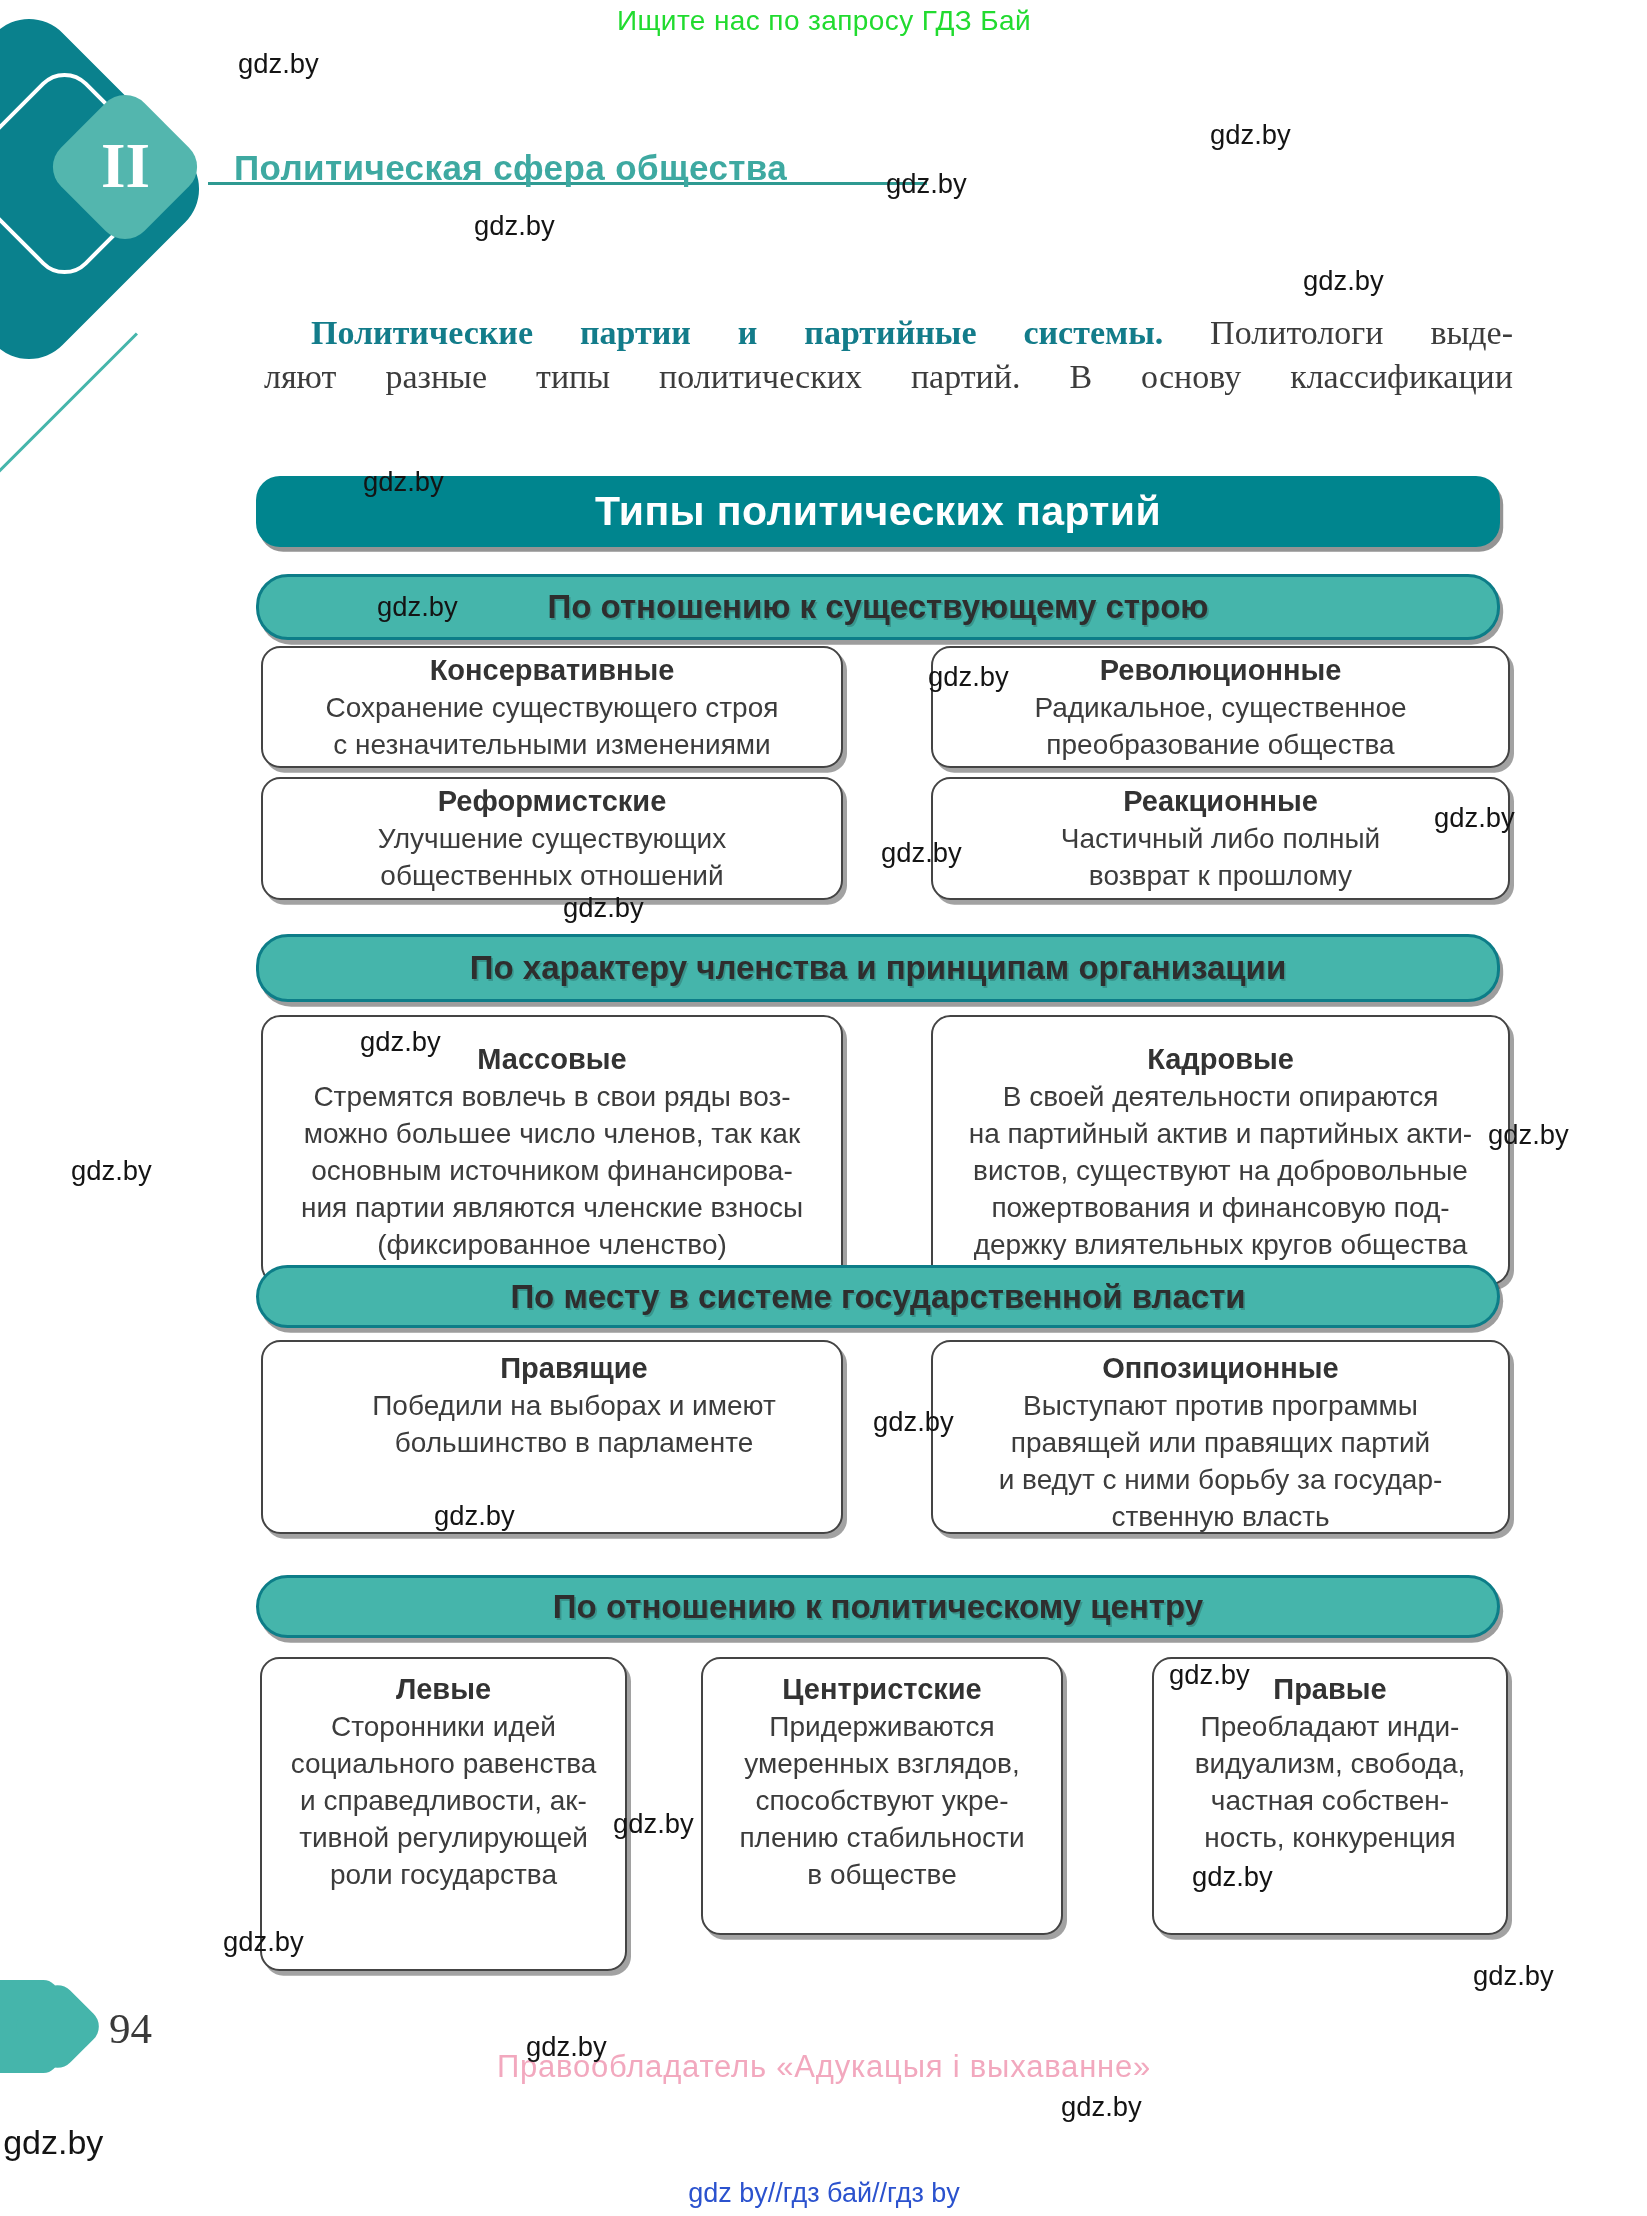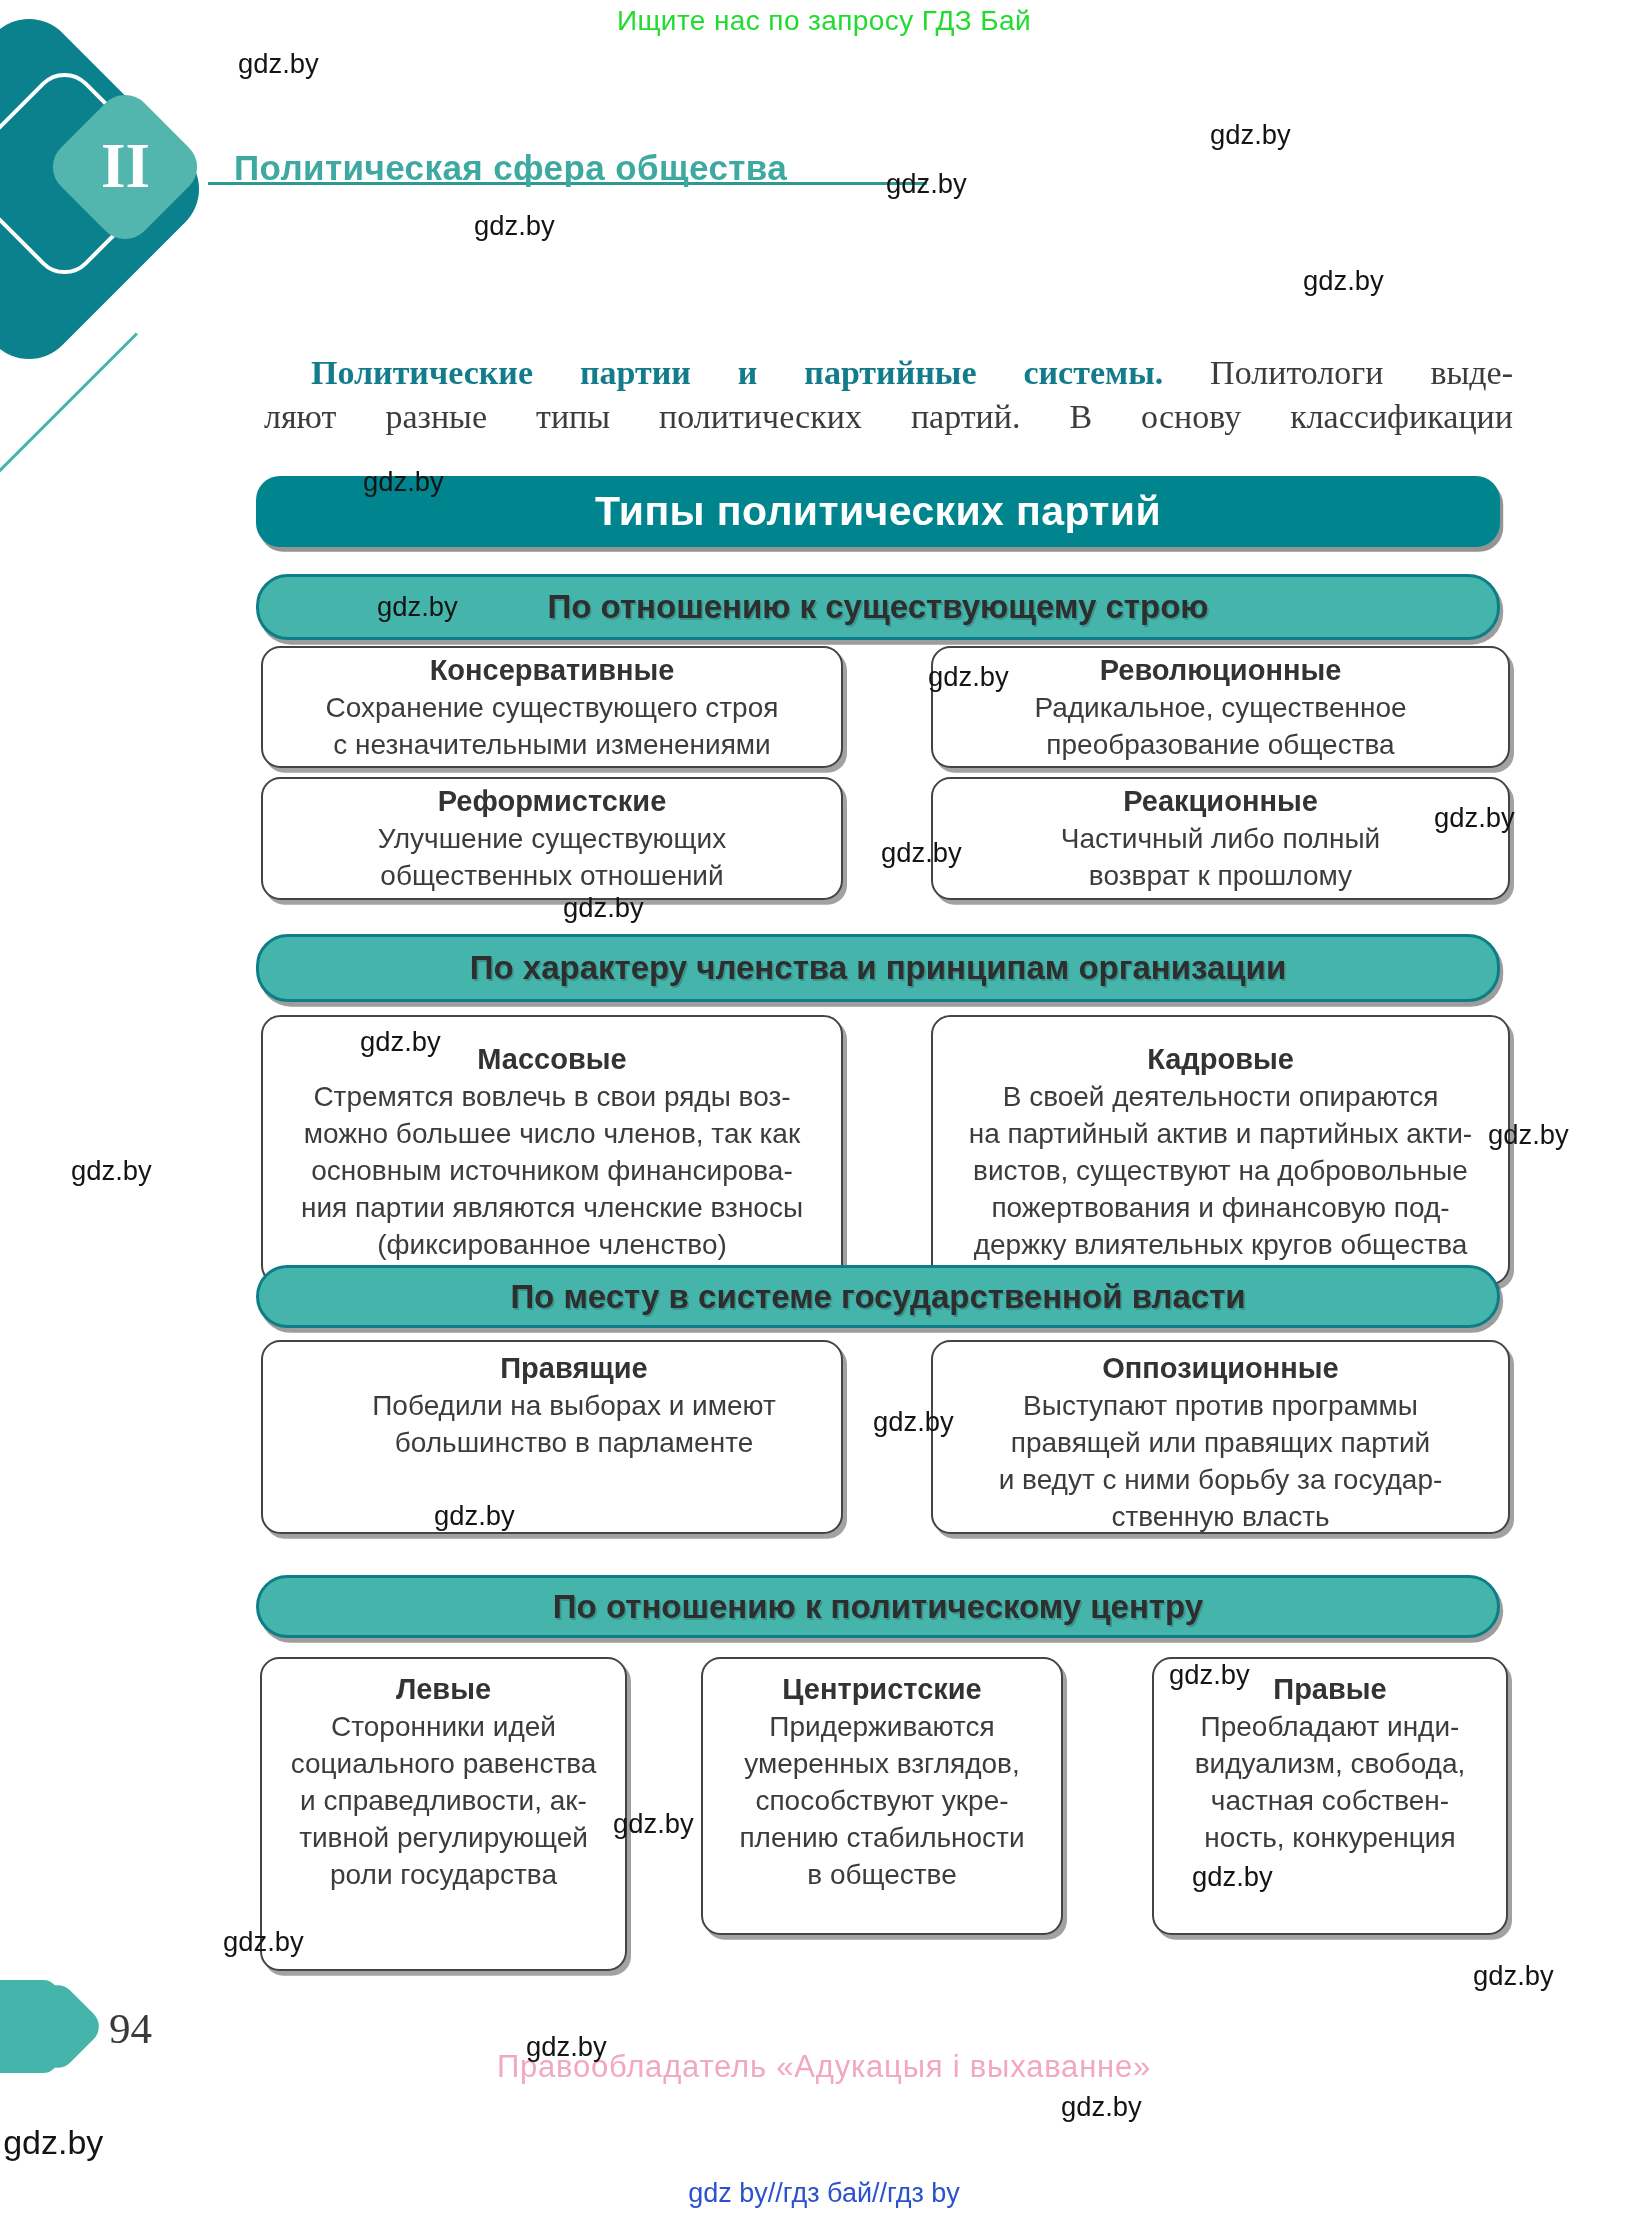--- a/index.html
+++ b/index.html
@@ -43,21 +43,21 @@
     position:absolute;left:234px;top:148px;z-index:5;
     font-size:35px;font-weight:bold;color:#3EA9A1;letter-spacing:0.4px;
   }
   .chapter-underline{
     position:absolute;left:208px;top:182px;width:719px;height:3.2px;
     background:#2F9A92;z-index:1;
   }
   
   .intro{
     position:absolute;left:264px;top:311px;width:1249px;
-    font-family:"Liberation Serif",serif;font-size:34px;color:#3C3C3C;margin-top:40px;
+    font-family:"Liberation Serif",serif;font-size:34px;color:#3C3C3C;
   }
   .intro .iline{height:44px;line-height:44px;text-align:justify;text-align-last:justify;}
   .intro .indent{padding-left:47px;}
   .intro .lead{color:#137C8A;font-weight:bold;}
   
   .title-bar{
     position:absolute;left:256px;top:476px;width:1244px;height:71px;
     background:#00858E;border-radius:24px;
     box-shadow:3.2px 4.8px 0 rgba(60,60,60,.55);
     display:flex;align-items:center;justify-content:center;

